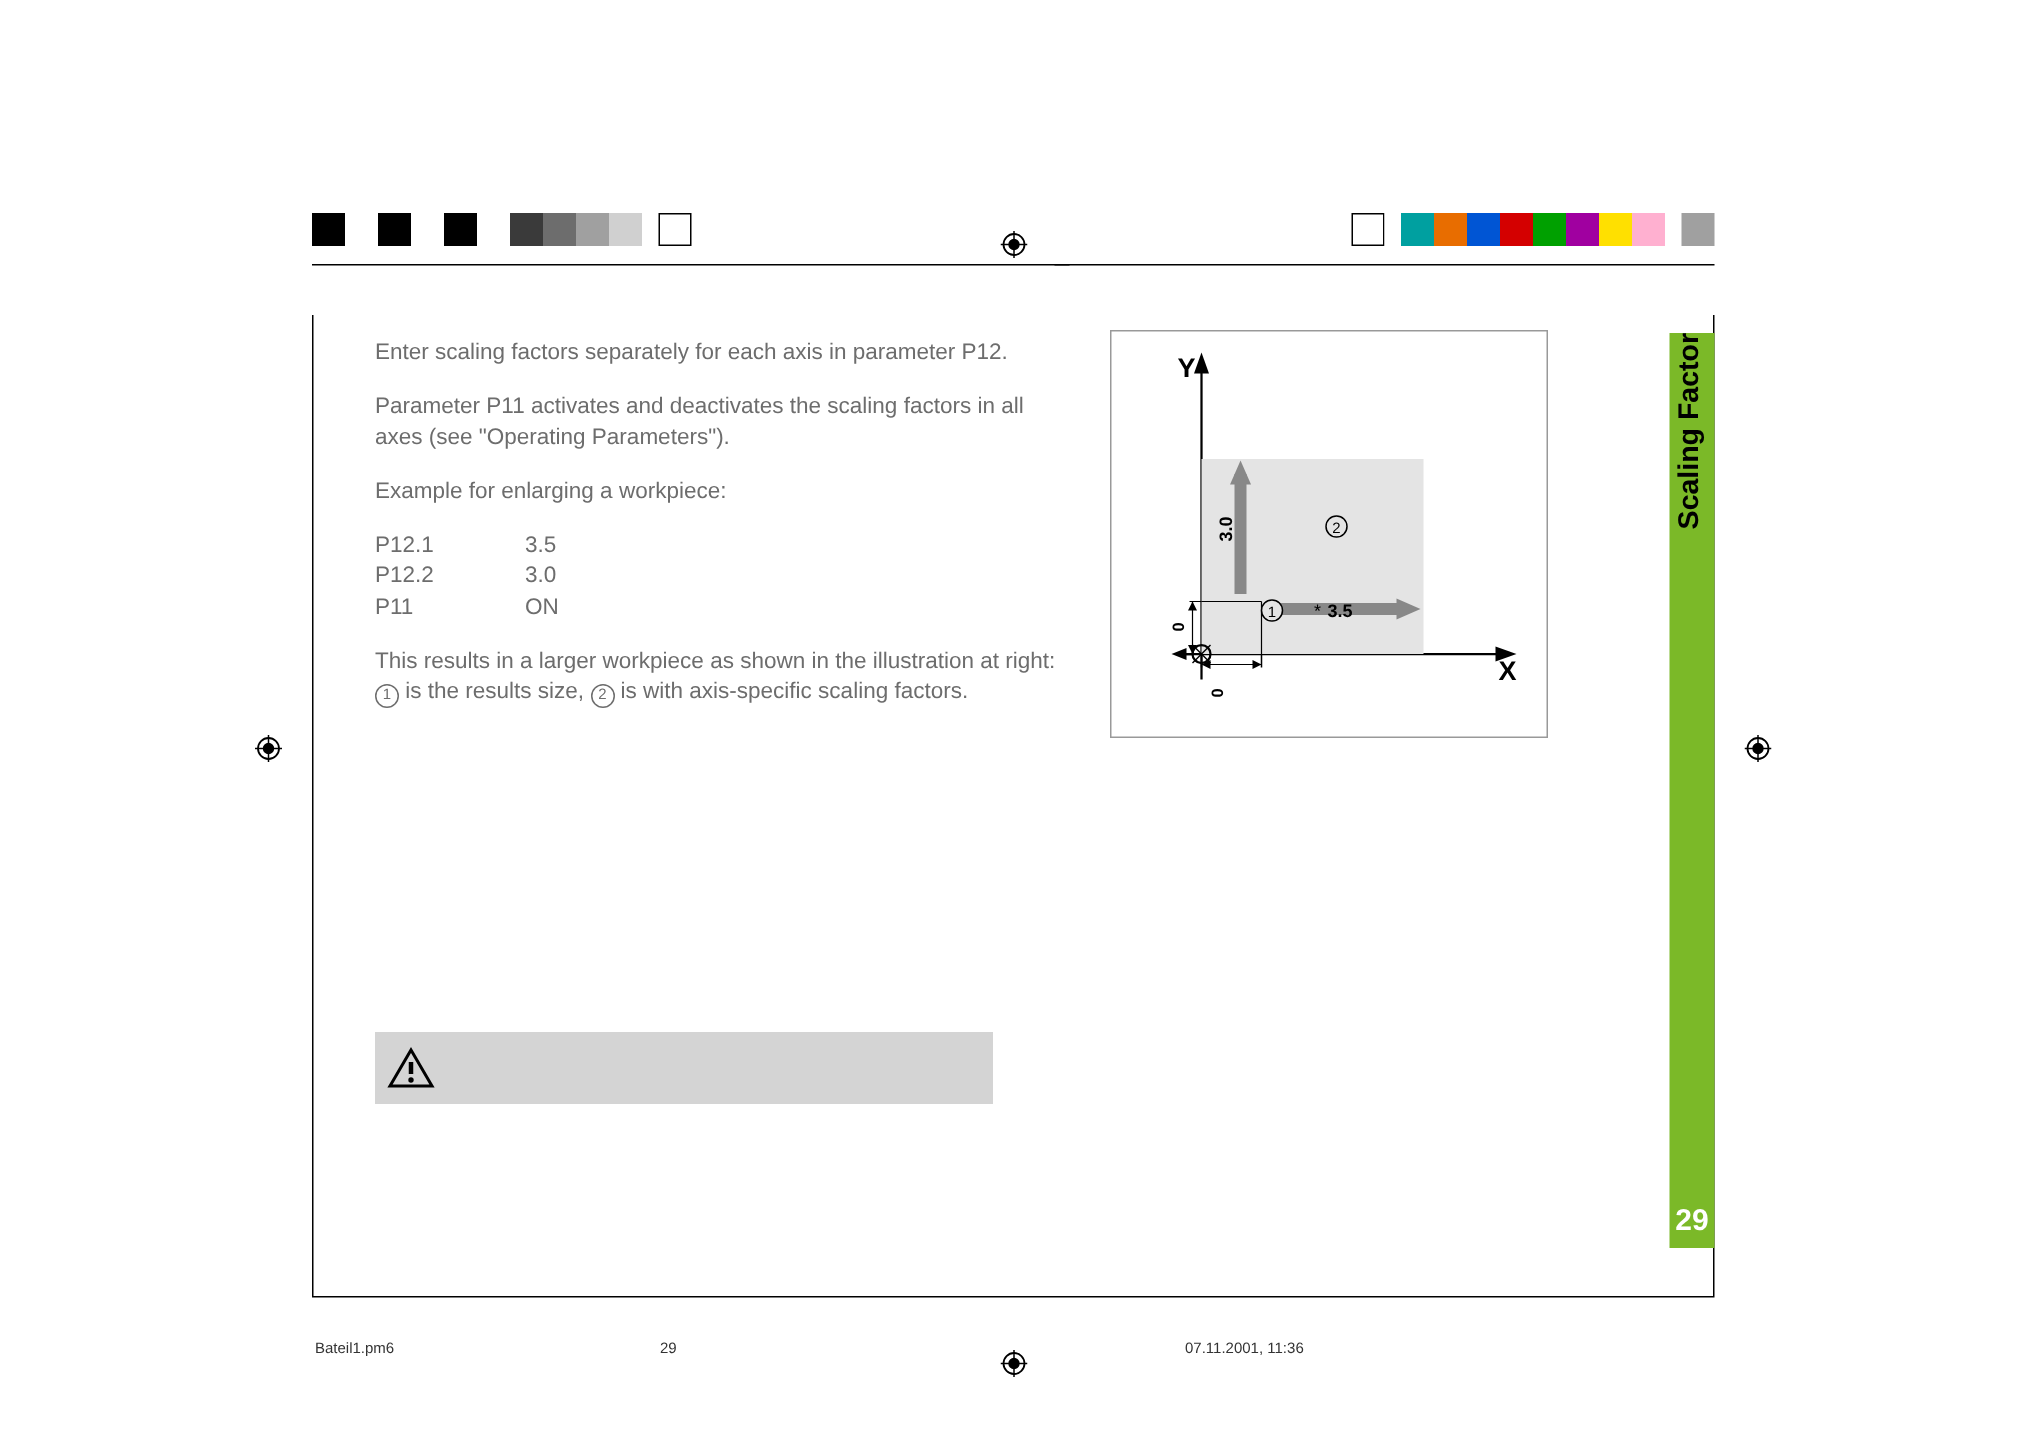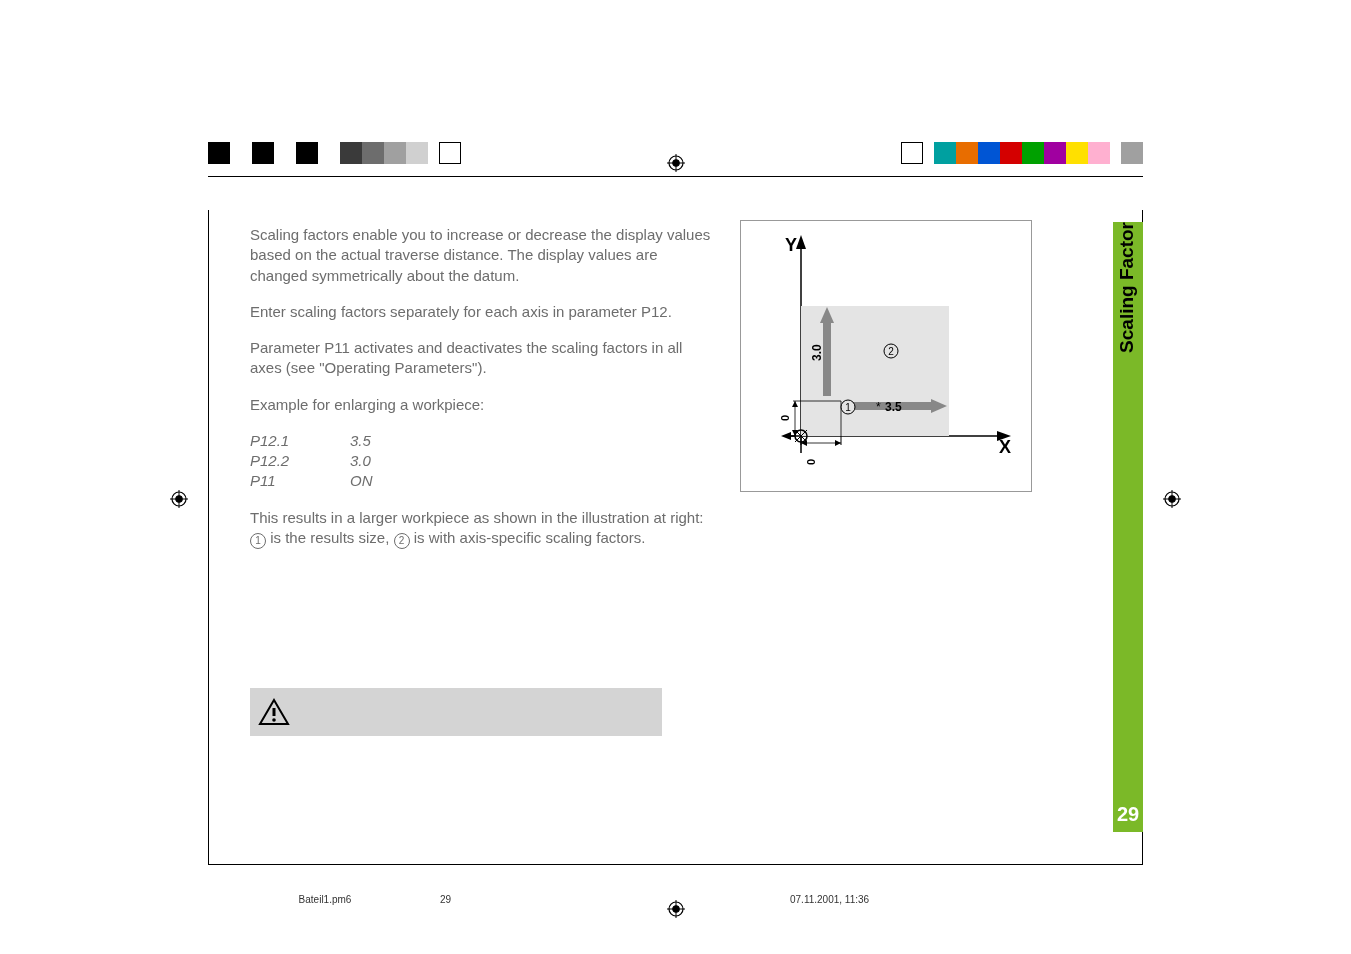--- a/index.html
+++ b/index.html
@@ -52,21 +52,21 @@
     font-size: 17px;
     margin: 0 0 12px 0;
   }
   .body {
     font-size: 15px;
     line-height: 1.35;
     color: #6d6d6d;
   }
   .body p { margin: 0 0 16px 0; }
   .params { margin: 0 0 16px 0; }
-  .params .row { display: flex; font-style: italic; }
+  .params .row { display: flex; }
   .params .k { width: 100px; }
   .circ-num {
     display: inline-block;
     width: 14px; height: 14px;
     border: 1.2px solid #6d6d6d;
     border-radius: 50%;
     text-align: center;
     font-size: 10px;
     line-height: 14px;
     vertical-align: -1px;
@@ -135,21 +135,21 @@
 
   .footer {
     position: absolute;
     left: 210px;
     top: 894px;
     width: 930px;
     font-size: 10px;
     color: #333;
     display: flex;
   }
-  .footer .f1 { width: 230px; text-align: center; }
+  .footer .f1 { width: 230px; }
   .footer .f2 { width: 350px; }
   .footer .f3 { flex: 1; }
 
   .rule-top-left  { position:absolute; top:176px; left:208px;  width:505px; height:1px; background:#000; }
   .rule-top-right { position:absolute; top:176px; right:208px; width:440px; height:1px; background:#000; }
   .rule-left      { position:absolute; top:210px; left:208px;  width:1px;  height:654px; background:#000; }
   .rule-right     { position:absolute; top:210px; right:208px; width:1px;  height:654px; background:#000; }
   .rule-bottom    { position:absolute; top:864px; left:208px;  width:935px; height:1px; background:#000; }
 </style>
 </head>
@@ -212,21 +212,20 @@
 </svg>
 <svg class="reg reg-bottom" viewBox="0 0 18 18">
   <circle cx="9" cy="9" r="7"></circle>
     <circle class="inner" cx="9" cy="9" r="3.2"></circle>
   <line x1="9" y1="0" x2="9" y2="18"></line>
     <line x1="0" y1="9" x2="18" y2="9"></line>
 </svg>
 
 <div class="main">
   <div class="body">
-    <p>Scaling factors enable you to increase or decrease the display values based on the actual traverse distance. The display values are changed symmetrically about the datum.</p>
     <p>Enter scaling factors separately for each axis in parameter P12.</p>
     <p>Parameter P11 activates and deactivates the scaling factors in all axes (see "Operating Parameters").</p>
     <p>Example for enlarging a workpiece:</p>
     <div class="params">
       <div class="row">
         <span class="k">P12.1</span>
         <span>3.5</span>
       </div>
       <div class="row">
         <span class="k">P12.2</span>

